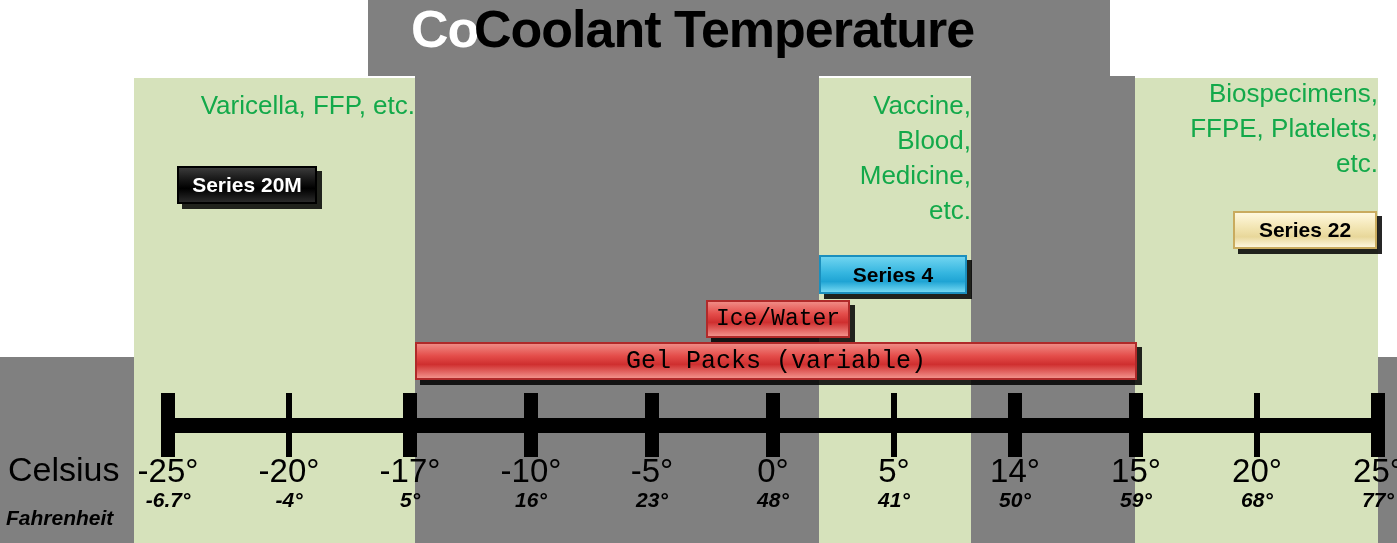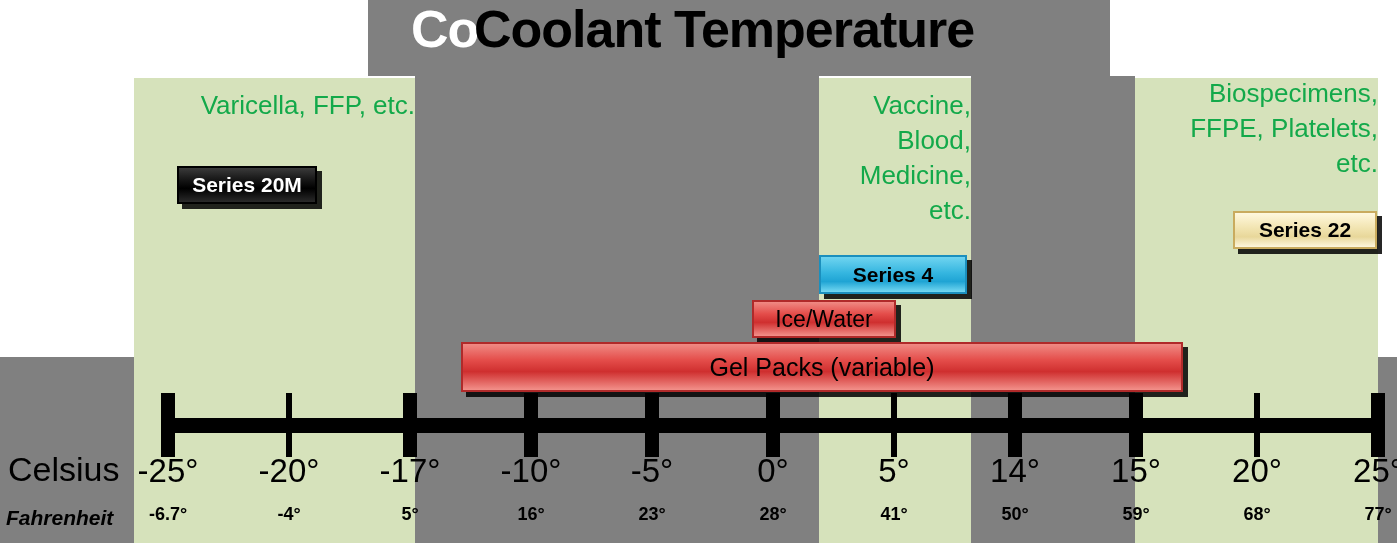--- a/index.html
+++ b/index.html
@@ -136,31 +136,30 @@
     border: 2px solid #1b8fbd;
   }
 
   
   .coolant-bar {
     position: absolute;
     display: flex;
     align-items: center;
     justify-content: center;
     color: #000000;
-    font-family: Liberation Sans, sans-serif;
+    font-family: Liberation Mono, monospace;
     font-size: 23px;
     white-space: nowrap;
     background: linear-gradient(180deg, #f08a84 0%, #e44d4a 35%, #cf2f2f 60%, #f2908a 100%);
     border: 2px solid #b02a2a;
     box-shadow: 5px 5px 0 rgba(0,0,0,0.85);
     z-index: 11;
-    margin-left: 46px;
   }
   #bar-icewater { left: 706px; top: 300px; width: 144px; height: 38px; }
-  #bar-gelpacks { left: 415px; top: 342px; width: 722px; height: 50px; font-size: 25px; }
+  #bar-gelpacks { left: 415px; top: 342px; width: 722px; height: 38px; font-size: 25px; }
 
   
   #axis-line {
     position: absolute;
     left: 168px;
     top: 418px;
     width: 1210px;
     height: 15px;
     background: #000000;
     z-index: 8;
@@ -203,23 +202,24 @@
     color: #000000;
     white-space: nowrap;
     z-index: 12;
   }
   .tick-label.celsius {
     top: 452px;
     font-size: 33px;
     font-family: "Liberation Sans", sans-serif;
   }
   .tick-label.fahrenheit {
-    top: 504px;
-    font-size: 18px;
+    top: 488px;
+    font-size: 21px;
     font-weight: bold;
+    font-style: italic;
     font-family: "Liberation Sans", sans-serif;
   }
 </style>
 </head>
 <body>
 
 <div id="stage">
 
   <div class="gray-plate" id="title-banner-bg"></div>
   <div class="gray-plate" id="gray-mid-a"></div>
@@ -280,21 +280,21 @@
       <div class="tick-label fahrenheit" style="left: 113px; width: 110px;">-6.7°</div>
       <div class="tick-label celsius" style="left: 234px; width: 110px;">-20°</div>
       <div class="tick-label fahrenheit" style="left: 234px; width: 110px;">-4°</div>
       <div class="tick-label celsius" style="left: 355px; width: 110px;">-17°</div>
       <div class="tick-label fahrenheit" style="left: 355px; width: 110px;">5°</div>
       <div class="tick-label celsius" style="left: 476px; width: 110px;">-10°</div>
       <div class="tick-label fahrenheit" style="left: 476px; width: 110px;">16°</div>
       <div class="tick-label celsius" style="left: 597px; width: 110px;">-5°</div>
       <div class="tick-label fahrenheit" style="left: 597px; width: 110px;">23°</div>
       <div class="tick-label celsius" style="left: 718px; width: 110px;">0°</div>
-      <div class="tick-label fahrenheit" style="left: 718px; width: 110px;">28°</div>
+      <div class="tick-label fahrenheit" style="left: 718px; width: 110px;">48°</div>
       <div class="tick-label celsius" style="left: 839px; width: 110px;">5°</div>
       <div class="tick-label fahrenheit" style="left: 839px; width: 110px;">41°</div>
       <div class="tick-label celsius" style="left: 960px; width: 110px;">14°</div>
       <div class="tick-label fahrenheit" style="left: 960px; width: 110px;">50°</div>
       <div class="tick-label celsius" style="left: 1081px; width: 110px;">15°</div>
       <div class="tick-label fahrenheit" style="left: 1081px; width: 110px;">59°</div>
       <div class="tick-label celsius" style="left: 1202px; width: 110px;">20°</div>
       <div class="tick-label fahrenheit" style="left: 1202px; width: 110px;">68°</div>
       <div class="tick-label celsius" style="left: 1323px; width: 110px;">25°</div>
       <div class="tick-label fahrenheit" style="left: 1323px; width: 110px;">77°</div>

